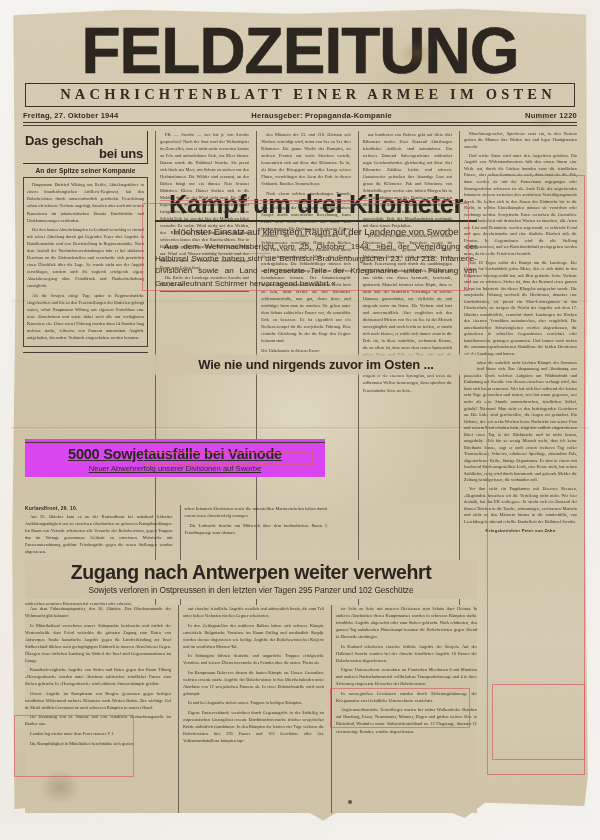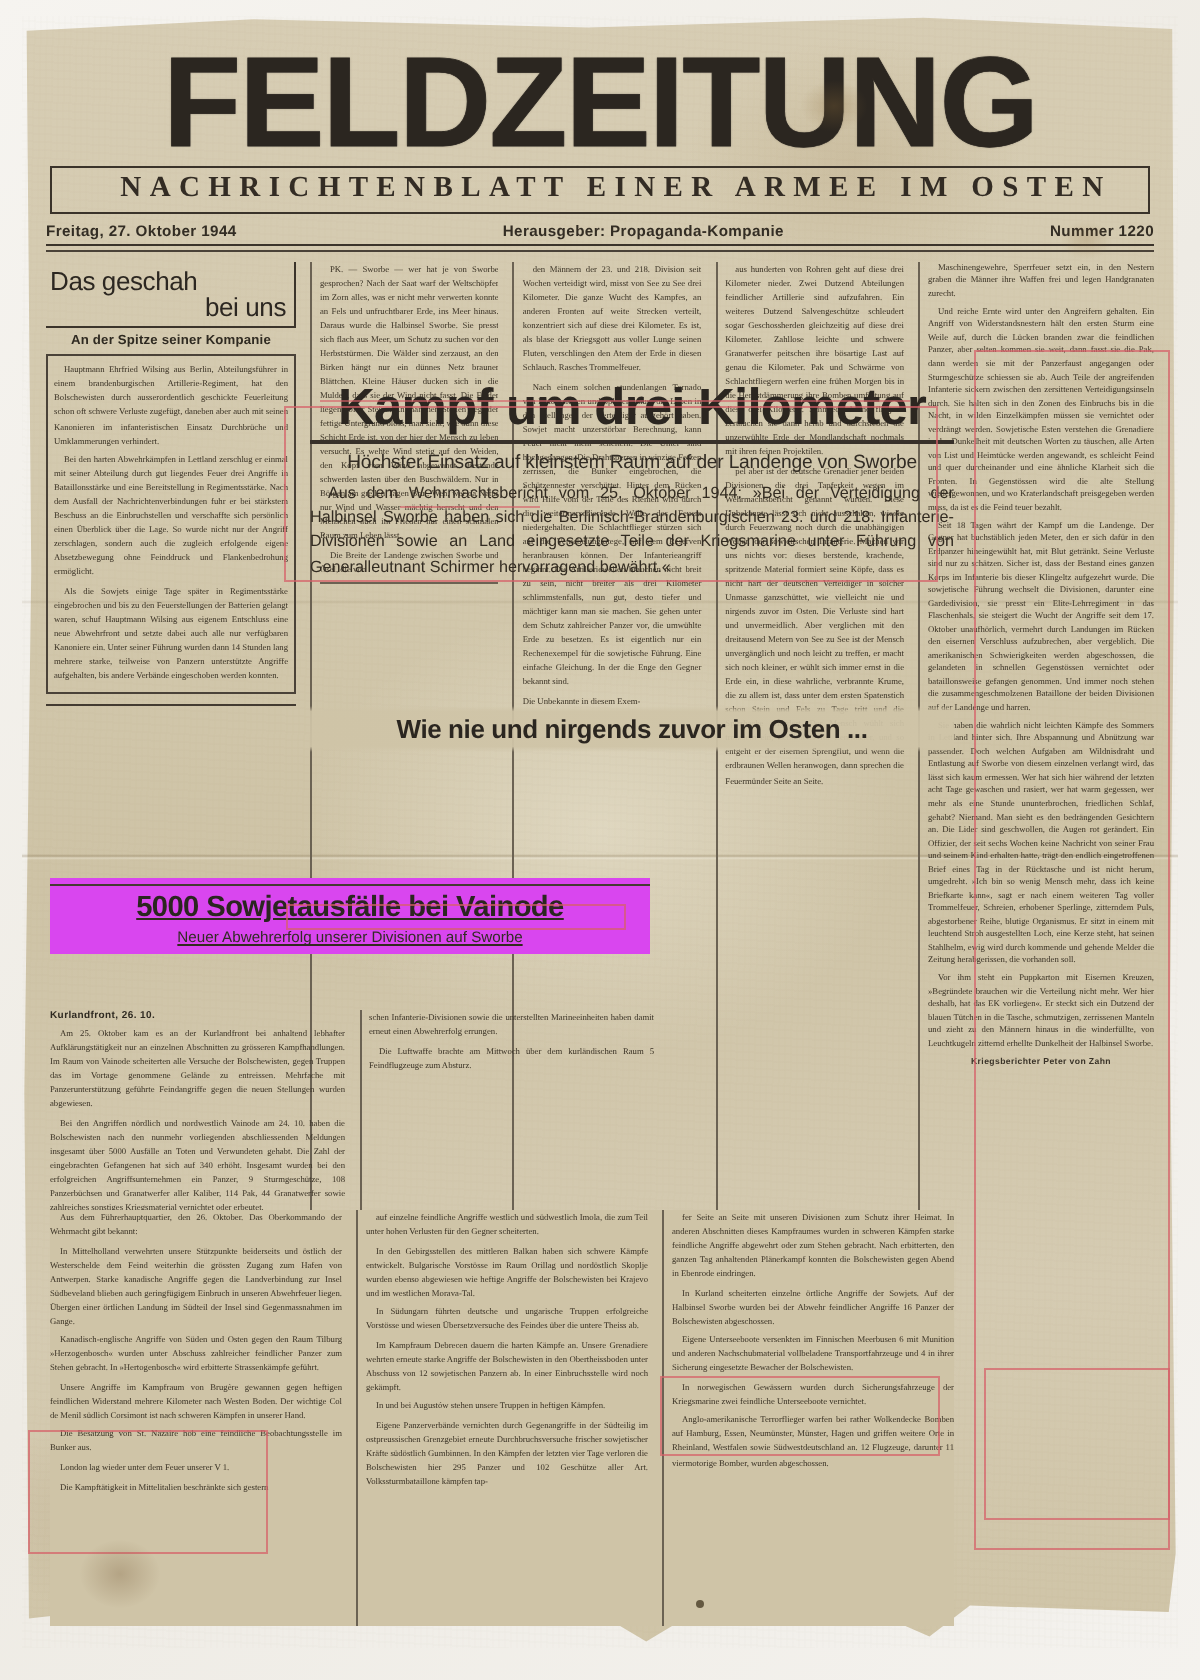--- a/index.html
+++ b/index.html
@@ -137,21 +137,21 @@
 
   
   .hl-boxed{
     border:1.4px solid #3b342b;
     border-top:none;border-left:none;
     padding:3px 4px 3px 2px;
     margin-bottom:3px;
   }
   .hl-dg{
     font-family:"Liberation Sans", sans-serif;
-    font-weight:normal;
+    font-weight:bold;
     font-size:13px;line-height:1.02;
     color:#2c2721;text-align:right;
     letter-spacing:-.2px;
   }
   .hl-dg .l1{display:block;text-align:left;}
   .sub-dg{
     font-family:"Liberation Sans", sans-serif;
     font-weight:bold;font-size:6.6px;
     text-align:center;margin:3px 0 3px 0;color:#2f2a21;
     letter-spacing:.1px;
@@ -332,20 +332,24 @@
       <p class="body-txt">Am 25. Oktober kam es an der Kurlandfront bei anhaltend lebhafter Aufklärungstätigkeit nur an einzelnen Abschnitten zu grösseren Kampfhandlungen. Im Raum von Vainode scheiterten alle Versuche der Bolschewisten, gegen Truppen das im Vortage genommene Gelände zu entreissen. Mehrfache mit Panzerunterstützung geführte Feindangriffe gegen die neuen Stellungen wurden abgewiesen.</p>
       <p class="body-txt">Bei den Angriffen nördlich und nordwestlich Vainode am 24. 10. haben die Bolschewisten nach den nunmehr vorliegenden abschliessenden Meldungen insgesamt über 5000 Ausfälle an Toten und Verwundeten gehabt. Die Zahl der eingebrachten Gefangenen hat sich auf 340 erhöht. Insgesamt wurden bei den erfolgreichen Angriffsunternehmen ein Panzer, 9 Sturmgeschütze, 108 Panzerbüchsen und Granatwerfer aller Kaliber, 114 Pak, 44 Granatwerfer sowie zahlreiches sonstiges Kriegsmaterial vernichtet oder erbeutet.</p>
       <p class="body-txt">Auf der Halbinsel Sworbe setzte die Sowjets trotz der am Vortag erlittenen schweren Verluste ihre Versuche, unsere Stellungen am Engpass der Halbinsel zu durchbrechen, fort. Nach starker Feuervorbereitung griffen sie mehrfach bis zu Regimentsstärke mit Panzern und Schlachtfliegern an. Die Bolschewisten wurden in allen Fällen unter schweren Verlusten abgewiesen und unsere Truppen gingen zum Gegenstoss vor. 16 der angreifenden Panzer und ein Sturmgeschütz wurden abgeschossen. Die tapferen Verteidiger der Halbinsel Sworbe, die im Wehrmachtbericht anerkennend erwähnten 23. und 218. Berlinisch-Brandenburgi-</p>
     </div>
     <div style="box-shadow:inset 1px 0 0 0 #6b6253;padding-left:5px;">
       <p class="body-txt noind">schen Infanterie-Divisionen sowie die unterstellten Marineeinheiten haben damit erneut einen Abwehrerfolg errungen.</p>
       <p class="body-txt">Die Luftwaffe brachte am Mittwoch über dem kurländischen Raum 5 Feindflugzeuge zum Absturz.</p>
     </div>
   </div>
 
+  <div style="position:absolute;left:14px;top:552px;width:452px;background:#cfc4a7;padding-top:2px;">
+    <div class="hl-zugang">Zugang nach Antwerpen weiter verwehrt</div>
+    <div class="sub-zugang">Sowjets verloren in Ostpreussen in den letzten vier Tagen 295 Panzer und 102 Geschütze</div>
+  </div>
 
   <div style="position:absolute;left:14px;top:597px;width:452px;height:208px;overflow:hidden;
               display:grid;grid-template-columns:1fr 1fr 1fr;column-gap:7px;background:#cfc4a7;">
     <div>
       <p class="body-txt">Aus dem Führerhauptquartier, den 26. Oktober. Das Oberkommando der Wehrmacht gibt bekannt:</p>
       <p class="body-txt">In Mittelholland verwehrten unsere Stützpunkte beiderseits und östlich der Westerschelde dem Feind weiterhin die grössten Zugang zum Hafen von Antwerpen. Starke kanadische Angriffe gegen die Landverbindung zur Insel Südbeveland blieben auch geringfügigem Einbruch in unseren Abwehrfeuer liegen. Übergen einer örtlichen Landung im Südteil der Insel sind Gegenmassnahmen im Gange.</p>
       <p class="body-txt">Kanadisch-englische Angriffe von Süden und Osten gegen den Raum Tilburg »Herzogenbosch« wurden unter Abschuss zahlreicher feindlicher Panzer zum Stehen gebracht. In »Hertogenbosch« wird erbitterte Strassenkämpfe geführt.</p>
       <p class="body-txt">Unsere Angriffe im Kampfraum von Brugère gewannen gegen heftigen feindlichen Widerstand mehrere Kilometer nach Westen Boden. Der wichtige Col de Menil südlich Corsimont ist nach schweren Kämpfen in unserer Hand.</p>
       <p class="body-txt">Die Besatzung von St. Nazaire hob eine feindliche Beobachtungsstelle im Bunker aus.</p>
       <p class="body-txt">London lag wieder unter dem Feuer unserer V 1.</p>

